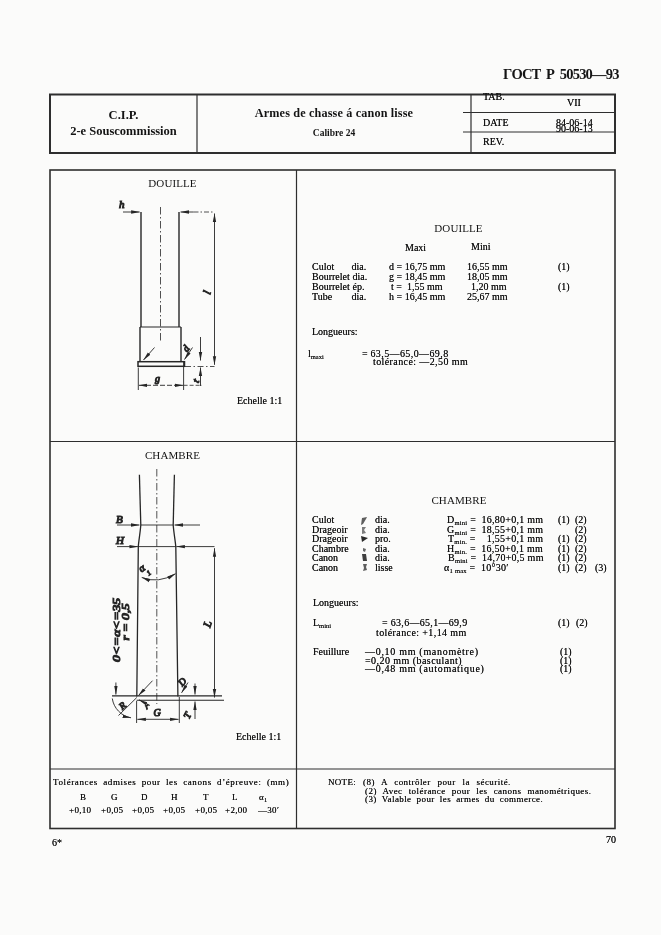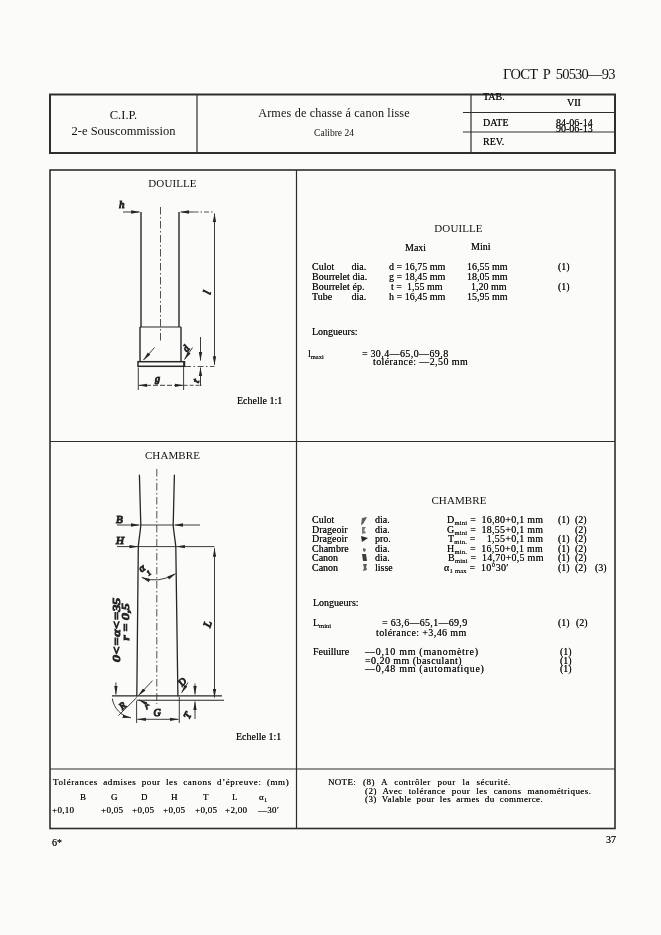--- a/index.html
+++ b/index.html
@@ -1,19 +1,19 @@
 <!DOCTYPE html>
 <html><head>
 <meta charset="utf-8">
 <style>
 html,body{margin:0;padding:0}
 body{width:661px;height:935px;background:#fbfbfa;position:relative;overflow:hidden;filter:blur(0.22px);
  font-family:"Liberation Serif",serif;color:#141414;-webkit-font-smoothing:antialiased}
 .abs{position:absolute}
-.b{font-weight:normal}
+.b{font-weight:bold}
 .t9{font-size:10px;line-height:10px;white-space:nowrap;color:#101010;text-shadow:0 0 0.35px #333}
 .t85{font-size:9px;line-height:9px;white-space:nowrap;letter-spacing:0.3px;word-spacing:1.5px;color:#101010;text-shadow:0 0 0.35px #333}
 sub.s{font-size:6.5px;vertical-align:-1.5px;line-height:0}
 .ttl{font-size:11px;letter-spacing:0.1px;white-space:nowrap;text-align:center}
 svg text{fill:#1c1c1c}
 </style>
 </head>
 <body>
 
 <div class="abs b" style="left:503px;top:65.9px;width:116px;font-size:14.5px;letter-spacing:-0.8px;white-space:nowrap">ΓOCT&nbsp;&nbsp;P&nbsp;&nbsp;50530—93</div>
@@ -83,28 +83,28 @@
     <span class="abs" style="left:352.5px">ép.</span>
     <span class="abs" style="left:391px">t =&nbsp;&nbsp;1,55 mm</span>
     <span class="abs" style="left:471px">1,20 mm</span>
     <span class="abs" style="left:558px">(1)</span>
   </div>
 
 <div class="abs t9" style="left:0;top:292.1px">
     <span class="abs" style="left:312px">Tube</span>
     <span class="abs" style="left:351.5px">dia.</span>
     <span class="abs" style="left:389px">h = 16,45 mm</span>
-    <span class="abs" style="left:467px">15,95 mm</span>
+    <span class="abs" style="left:467px">25,67 mm</span>
   </div>
 
 <div class="abs t9" style="left:312px;top:327.3px">Longueurs:</div>
 
 <div class="abs t9" style="left:0;top:349px">
     <span class="abs" style="left:308px">l<sub class="s">maxi</sub></span>
-    <span class="abs" style="left:362px;letter-spacing:0.4px">= 30,4—65,0—69,8</span>
+    <span class="abs" style="left:362px;letter-spacing:0.4px">= 63,5—65,0—69,8</span>
   </div>
 
 <div class="abs t9" style="left:373px;top:357px;letter-spacing:0.4px">tolérance: —2,50 mm</div>
 
 <div class="abs ttl" style="left:110px;top:448.8px;width:125px">CHAMBRE</div>
 
 <div class="abs t9" style="left:236px;top:732px">Echelle 1:1</div>
 
 <div class="abs ttl" style="left:420px;top:494.2px;width:78px">CHAMBRE</div>
 
@@ -158,21 +158,21 @@
 
 <div class="abs t9" style="left:313px;top:597.8px">Longueurs:</div>
 
 <div class="abs t9" style="left:0;top:618.3px">
     <span class="abs" style="left:313px">L<sub class="s">mini</sub></span>
     <span class="abs" style="left:382px;letter-spacing:0.3px">= 63,6—65,1—69,9</span>
     <span class="abs" style="left:558px">(1)</span>
     <span class="abs" style="left:576px">(2)</span>
   </div>
 
-<div class="abs t9" style="left:376px;top:627.5px;letter-spacing:0.4px">tolérance: +3,46 mm</div>
+<div class="abs t9" style="left:376px;top:627.5px;letter-spacing:0.4px">tolérance: +1,14 mm</div>
 
 <div class="abs t9" style="left:0;top:647px">
     <span class="abs" style="left:313px">Feuillure</span>
     <span class="abs" style="left:365px;letter-spacing:0.7px">—0,10 mm (manomètre)</span>
     <span class="abs" style="left:560px">(1)</span>
   </div>
 <div class="abs t9" style="left:0;top:655.7px">
     <span class="abs" style="left:365px;letter-spacing:0.45px">=0,20 mm (basculant)</span>
     <span class="abs" style="left:560px">(1)</span>
   </div>
@@ -187,21 +187,21 @@
     <span class="abs" style="left:80px">B</span>
     <span class="abs" style="left:111px">G</span>
     <span class="abs" style="left:141px">D</span>
     <span class="abs" style="left:171px">H</span>
     <span class="abs" style="left:203px">T</span>
     <span class="abs" style="left:232px">L</span>
     <span class="abs" style="left:259px">α<sub class="s">1</sub></span>
   </div>
 
 <div class="abs t85" style="left:0;top:806.3px">
-    <span class="abs" style="left:52px">+0,10</span>
+    <span class="abs" style="left:69px">+0,10</span>
     <span class="abs" style="left:101px">+0,05</span>
     <span class="abs" style="left:132px">+0,05</span>
     <span class="abs" style="left:163px">+0,05</span>
     <span class="abs" style="left:195px">+0,05</span>
     <span class="abs" style="left:225px">+2,00</span>
     <span class="abs" style="left:258px">—30′</span>
   </div>
 
 <div class="abs t85" style="left:328px;top:778.4px">NOTE:</div>
 <div class="abs t85" style="left:363px;top:778.4px;letter-spacing:0.45px;word-spacing:4px">(8) A contrôler pour la sécurité.</div>
@@ -347,13 +347,13 @@
 <path d="M362,527 l4,0 l-2,3 l2,3 l-4,1 z" opacity="0.6"></path>
 <path d="M361,536 l7,2 l-6,4 z"></path>
 <path d="M363,548 l3,1 l-1,3 l-2,-1 z" opacity="0.7"></path>
 <path d="M362,554 l4,0 l1,7 l-4,0 z" opacity="0.9"></path>
 <path d="M363,564 l4,0 l-1,3 l1,3 l-4,1 1,-3 z" opacity="0.75"></path>
 </g>
 </svg>
 
 <div class="abs t9" style="left:52px;top:837.5px">6*</div>
 
-<div class="abs t9" style="left:606px;top:835px">37</div>
+<div class="abs t9" style="left:606px;top:835px">70</div>
 
 </body></html>

